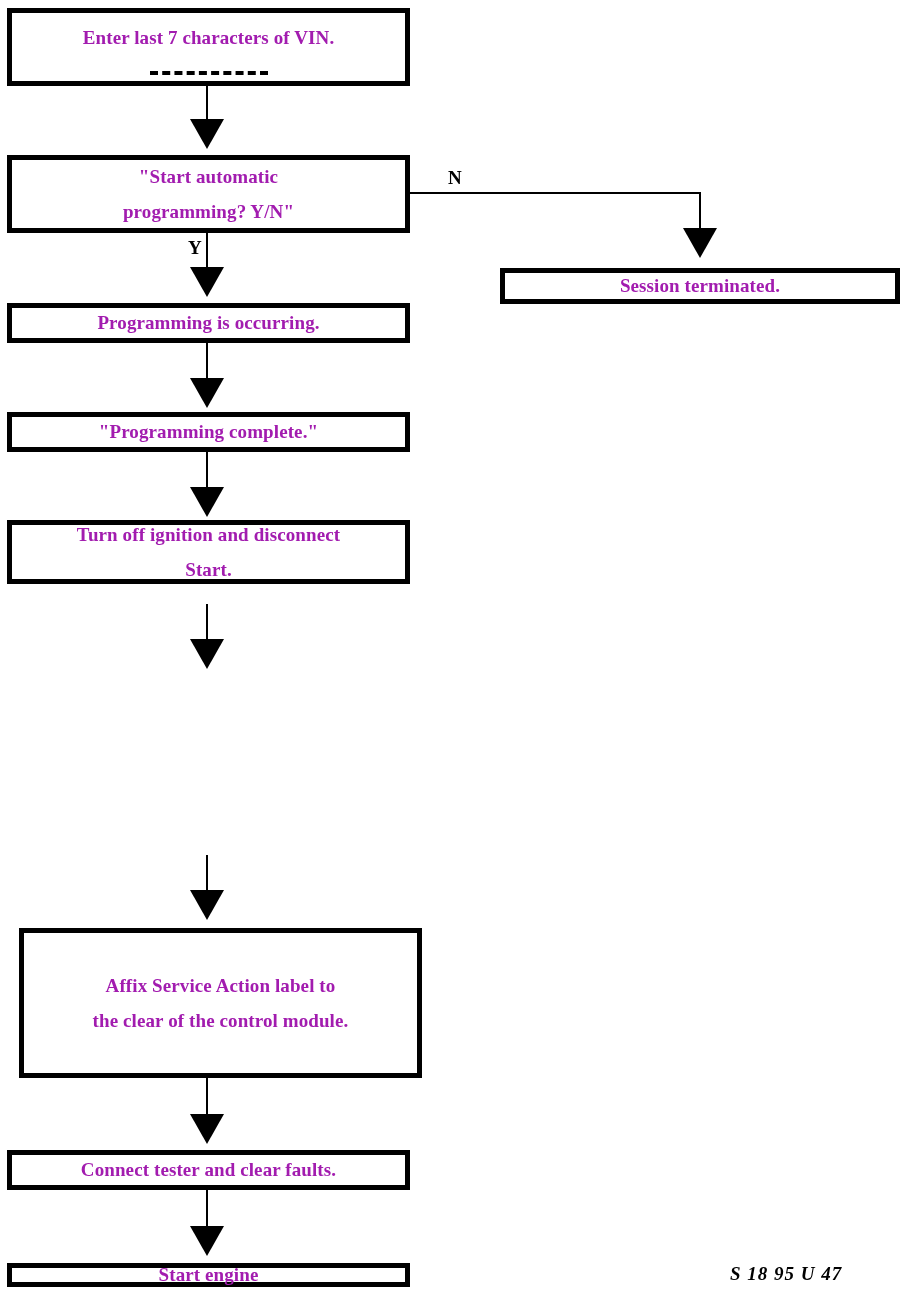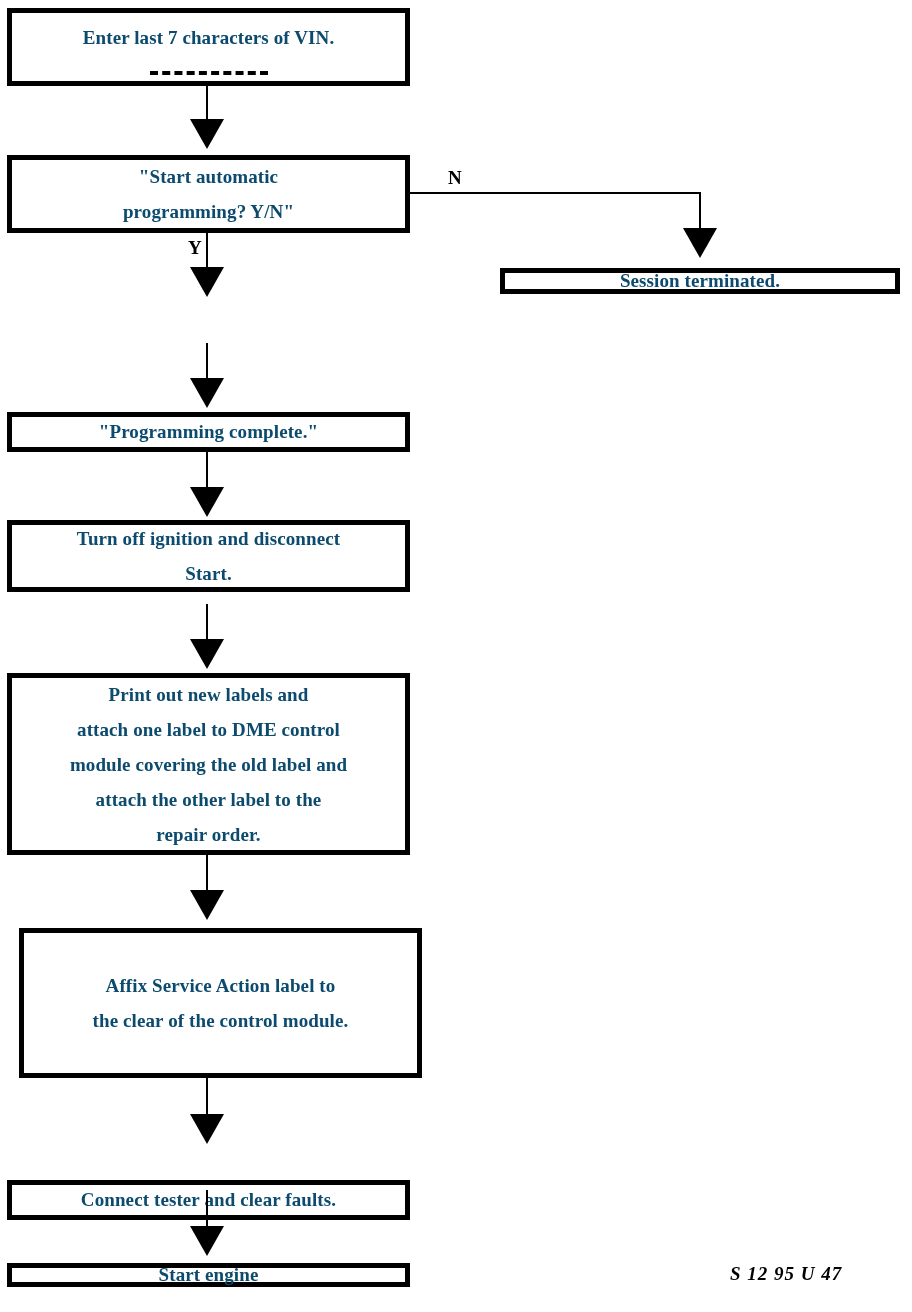--- a/index.html
+++ b/index.html
@@ -33,21 +33,21 @@
     background: #ffffff;
     display: flex;
     flex-direction: column;
     align-items: center;
     justify-content: center;
     text-align: center;
     font-family: "Liberation Serif", "DejaVu Serif", serif;
     font-weight: 700;
     font-size: 19px;
     line-height: 35px;
-    color: #0c4a6e;
+    color: #a21caf;
     letter-spacing: 0.1px;
   }
   .node .line {
     display: block;
     white-space: nowrap;
   }
 
   
   .vin-rule {
     display: block;
@@ -116,72 +116,68 @@
   <div class="node" style="left:7px; top:155px; width:403px; height:78px;">
     <span class="line">"Start automatic</span>
     <span class="line">programming? Y/N"</span>
   </div>
 
   <div class="hline" style="left:410px; top:192px; width:291px;"></div>
   <div class="vline" style="left:699px; top:192px; height:43px;"></div>
   <div class="arrow" style="left:683px; top:228px;"></div>
   <div class="edge-label" style="left:448px; top:168px;">N</div>
 
-  <div class="node" style="left:500px; top:268px; width:400px; height:26px; line-height:24px;">
+  <div class="node" style="left:500px; top:268px; width:400px; height:36px; line-height:24px;">
     <span class="line">Session terminated.</span>
   </div>
 
   <div class="vline" style="left:206px; top:233px; height:40px;"></div>
   <div class="arrow" style="left:190px; top:267px;"></div>
   <div class="edge-label" style="left:188px; top:238px;">Y</div>
 
+  <div class="node" style="left:7px; top:303px; width:403px; height:40px; line-height:28px;">
+    <span class="line">Programming is occurring.</span>
+  </div>
 
   <div class="vline" style="left:206px; top:343px; height:42px;"></div>
   <div class="arrow" style="left:190px; top:378px;"></div>
 
   <div class="node" style="left:7px; top:412px; width:403px; height:40px; line-height:28px;">
     <span class="line">"Programming complete."</span>
   </div>
 
   <div class="vline" style="left:206px; top:452px; height:42px;"></div>
   <div class="arrow" style="left:190px; top:487px;"></div>
 
-  <div class="node" style="left:7px; top:520px; width:403px; height:72px;">
+  <div class="node" style="left:7px; top:520px; width:403px; height:64px;">
     <span class="line">Turn off ignition and disconnect</span>
     <span class="line">Start.</span>
   </div>
 
   <div class="vline" style="left:206px; top:604px; height:42px;"></div>
   <div class="arrow" style="left:190px; top:639px;"></div>
 
-  <div class="node" style="left:7px; top:673px; width:403px; height:182px;">
-    <span class="line">Print out new labels and</span>
-    <span class="line">attach one label to DME control</span>
-    <span class="line">module covering the old label and</span>
-    <span class="line">attach the other label to the</span>
-    <span class="line">repair order.</span>
-  </div>
 
   <div class="vline" style="left:206px; top:855px; height:43px;"></div>
   <div class="arrow" style="left:190px; top:890px;"></div>
 
   <div class="node" style="left:19px; top:928px; width:403px; height:150px;">
     <span class="line">Affix Service Action label to</span>
     <span class="line">the clear of the control module.</span>
   </div>
 
   <div class="vline" style="left:206px; top:1078px; height:43px;"></div>
   <div class="arrow" style="left:190px; top:1114px;"></div>
 
-  <div class="node" style="left:7px; top:1180px; width:403px; height:40px; line-height:28px;">
+  <div class="node" style="left:7px; top:1150px; width:403px; height:40px; line-height:28px;">
     <span class="line">Connect tester and clear faults.</span>
   </div>
 
   <div class="vline" style="left:206px; top:1190px; height:43px;"></div>
   <div class="arrow" style="left:190px; top:1226px;"></div>
 
   <div class="node" style="left:7px; top:1263px; width:403px; height:24px; line-height:28px;">
     <span class="line">Start engine</span>
   </div>
 
-  <div class="footer-code" style="left:730px; top:1263px;">S 12 95 U 47</div>
+  <div class="footer-code" style="left:730px; top:1263px;">S 18 95 U 47</div>
 
 </div>
 
 </body></html>

